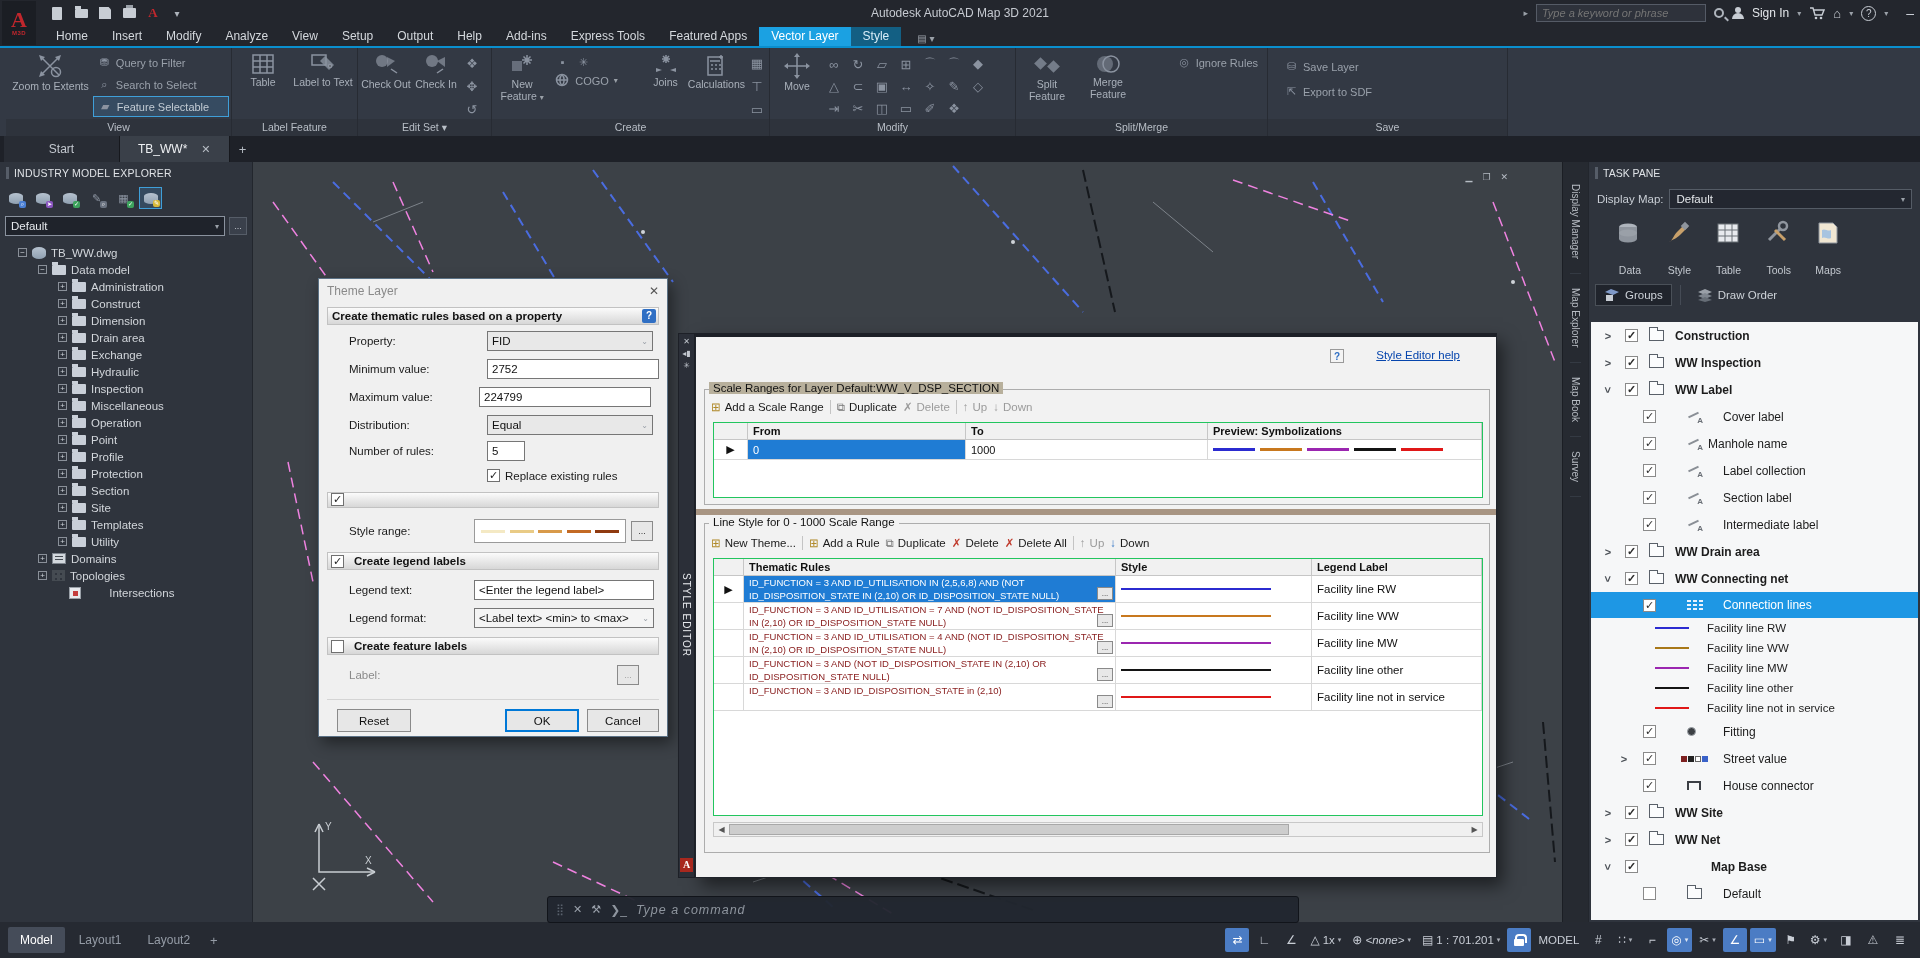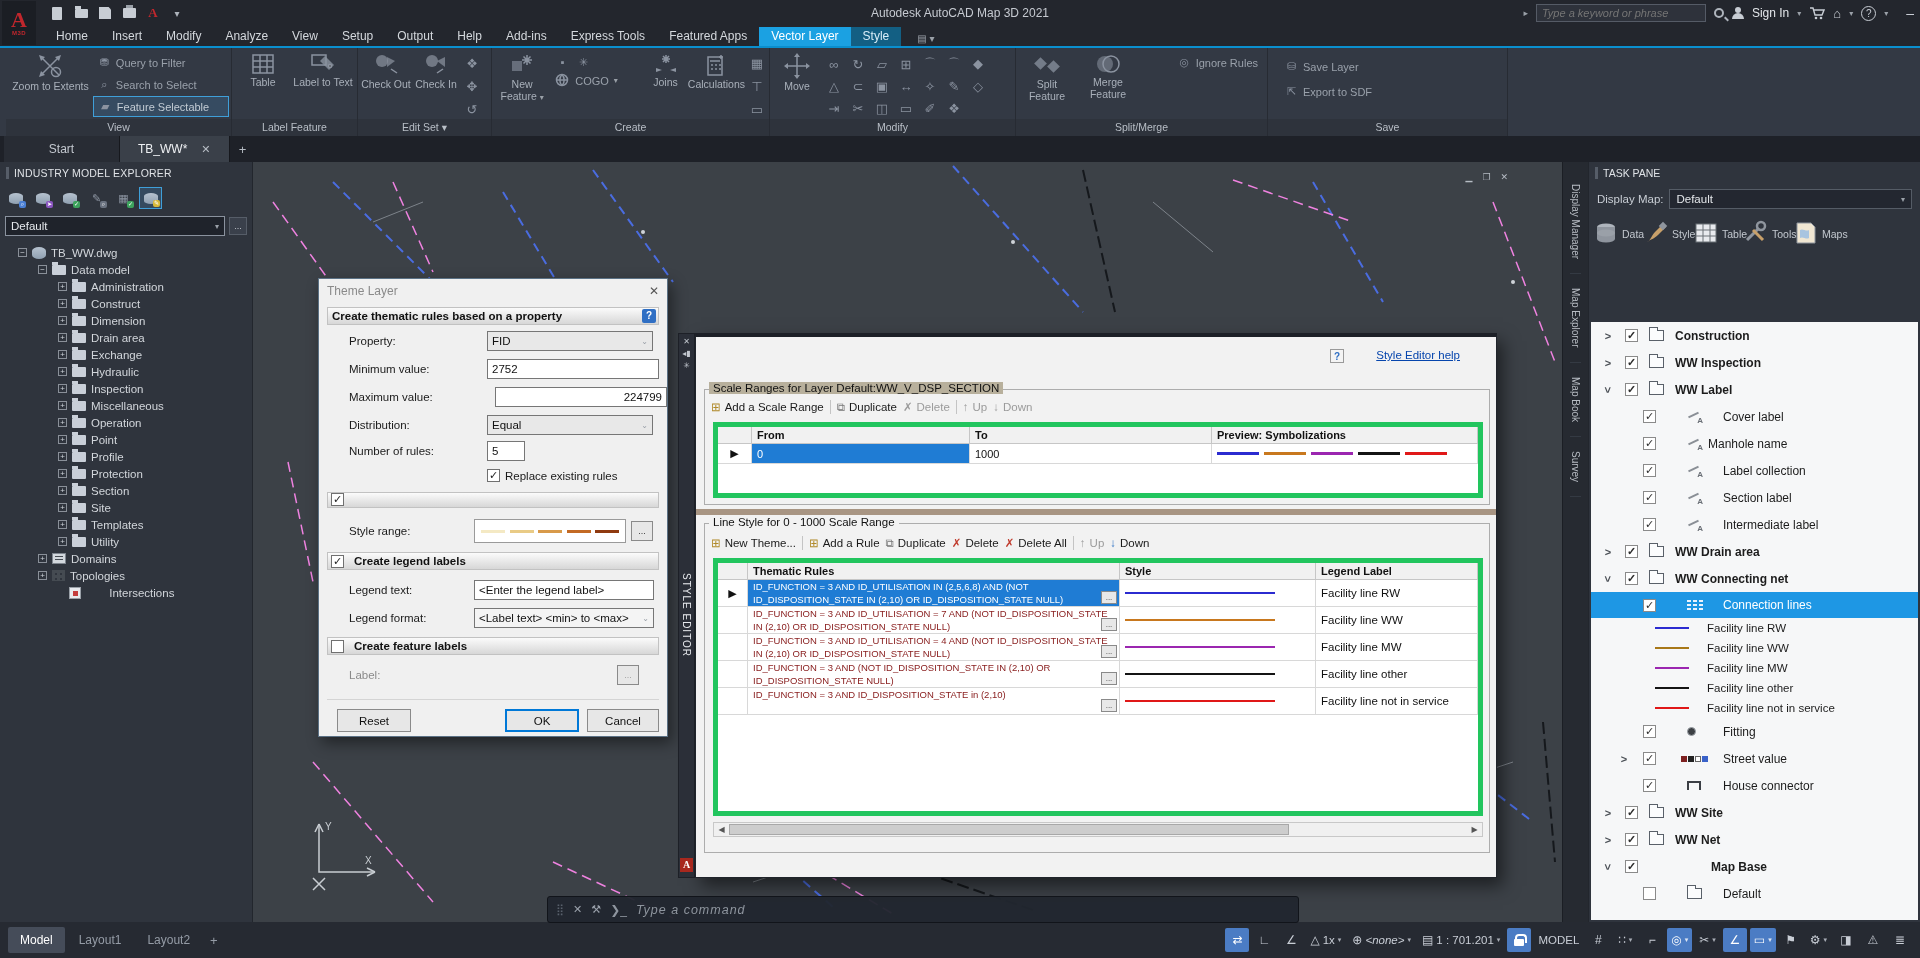--- a/index.html
+++ b/index.html
@@ -117,42 +117,42 @@
 .helpq{position:absolute;width:14px;height:14px;border:1px solid #9a9a9a;background:#f4f4f4;color:#2f6fc4;font-size:10px;font-weight:bold;text-align:center;line-height:13px}
 .helplink{position:absolute;color:#0645ad;text-decoration:underline;font-size:11.5px}
 .gbox{position:absolute;border:1px solid #adadad}
 .glegend{position:absolute;top:-8px;left:4px;font-size:11.5px;padding:0 4px;white-space:nowrap}
 .glegend.hl{background:#b8b09c;color:#111}
 .glegend.plain{background:#f2f2f2;color:#111}
 .setb{position:absolute;display:flex;align-items:center;gap:6px;font-size:11.5px;color:#1a1a1a}
 .tbi{display:flex;align-items:center;gap:4px;white-space:nowrap}
 .tbi.dis{color:#9b9b9b}
 .tsep{width:1px;height:14px;background:#c4c4c4}
-.stable{position:absolute;background:#fff;border:5px solid #22c55e;font-size:11px}
+.stable{position:absolute;background:#fff;border:1px solid #22c55e;font-size:11px}
 .sthead{display:flex;background:#f1f1f1;border-bottom:1px solid #c6c6c6;font-weight:bold;color:#111}
 .sthead>div{padding:2px 5px;border-right:1px solid #c6c6c6}
 .strow{display:flex;border-bottom:1px solid #d8d8d8}
 .stcell{border-right:1px solid #d8d8d8;display:flex;align-items:center;padding:0 5px;overflow:hidden}
 .marker{justify-content:center;color:#111}
 .selcell{background:#1f7cd4;color:#fff}
 .prevline{height:3px;flex:0 0 42px;margin-right:5px}
 .ruletxt{font-size:9.5px;line-height:12.5px;color:#8a2020;padding:1px 3px 1px 5px;position:relative;overflow:hidden}
 .ruletxt.sel{background:#1f7cd4;color:#fff}
 .editdots{position:absolute;right:2px;bottom:2px;width:16px;height:13px;background:#e8e8e8;border:1px solid #8a8a8a;font-size:8px;line-height:11px;text-align:center;color:#333}
 .lsample{height:2px;width:150px}
 .hscroll{position:absolute;height:15px;background:#f0f0f0;border:1px solid #c8c8c8;display:flex;align-items:center}
 .harr{width:15px;height:13px;font-size:8px;color:#555;text-align:center;line-height:13px}
 .hthumb{height:11px;background:#cdcdcd;border:1px solid #a8a8a8}
 
 .taskpane{left:1588px;top:162px;width:332px;height:760px;background:#2f343d;border-left:1px solid #22262d}
 .tphead{height:22px;display:flex;align-items:center;gap:5px;padding:8px 6px;color:#dfe2e6;font-size:10.5px}
 .tpmap{display:flex;align-items:center;gap:6px;padding:5px 8px;font-size:11.5px;color:#c9ced5}
 .tpfield{flex:1;height:20px;background:#232730;border:1px solid #555c66;color:#e4e7ea;display:flex;align-items:center;justify-content:space-between;padding:0 6px}
 .tptabs{display:flex;gap:2px;padding:6px 4px 4px}
-.tpt{width:48px;display:flex;flex-direction:row;align-items:center;gap:3px;color:#c3c8cf;font-size:10.5px}
+.tpt{width:48px;display:flex;flex-direction:column;align-items:flex-end;gap:16px;color:#c3c8cf;font-size:10.5px}
 .tpgrow{display:flex;align-items:center;gap:8px;padding:4px 6px 8px}
 .gbtn{display:flex;align-items:center;gap:5px;font-size:11.5px;color:#cdd2d8;padding:3px 8px}
 .gbtn.pressed{background:#20242c;border:1px solid #4a5058}
 .vsep{width:1px;height:20px;background:#454b55}
 .tptree{position:absolute;left:2px;right:2px;top:160px;bottom:2px;background:#f6f7f8;color:#1c1c1c;overflow:hidden}
 .tprow{display:flex;align-items:center;font-size:12px;color:#1c1c1c;position:relative}
 .tprow.grp{font-weight:bold}
 .tprow.sel{background:#1e97e4;color:#fff}
 .chev{position:absolute;color:#4a4f55;font-size:11px;font-weight:bold;width:10px;text-align:center}
 .chev.open{transform:rotate(90deg)}
@@ -690,21 +690,21 @@
     <div class="frow" style="left:30px;top:56px">Property:</div>
     <div class="dcombo" style="left:168px;top:52px;width:166px">
         <span>FID</span>
         <span class="ddarr">⌄</span>
       </div>
 
     <div class="frow" style="left:30px;top:84px">Minimum value:</div>
     <input class="din" style="left: 168px; top: 80px; width: 172px;" value="2752">
 
     <div class="frow" style="left:30px;top:112px">Maximum value:</div>
-    <input class="din" style="left: 176px; top: 108px; width: 172px; text-align: right;" value="224799">
+    <input class="din" style="left: 160px; top: 108px; width: 172px;" value="224799">
 
     <div class="frow" style="left:30px;top:140px">Distribution:</div>
     <div class="dcombo" style="left:168px;top:136px;width:166px">
         <span>Equal</span>
         <span class="ddarr">⌄</span>
       </div>
 
     <div class="frow" style="left:30px;top:166px">Number of rules:</div>
     <input class="din" style="left: 168px; top: 162px; width: 38px;" value="5">
 
@@ -952,20 +952,38 @@
           <span>Tools</span>
         </div>
         <div class="tpt">
           <span><svg width="26" height="26" viewBox="0 0 26 26">
               <path d="M4 3 h14 l4 4 v16 h-18 z" fill="#f0e6d2" stroke="#8f959e"></path>
               <path d="M7 10 c3-2 6 2 9 0 v8 c-3 2 -6-2 -9 0 z" fill="#a8c4e0"></path>
             </svg></span>
           <span>Maps</span>
         </div>
       </div>
+    <div class="tpgrow">
+      <div class="gbtn pressed">
+        <svg width="16" height="14" viewBox="0 0 16 14">
+            <path d="M1 4 l6-3 8 3 -6 3 z" fill="#7f99c8"></path>
+            <rect x="2" y="7" width="7" height="6" fill="#c8cdd4"></rect>
+          </svg>
+        <span>Groups</span>
+      </div>
+      <span class="vsep"></span>
+      <div class="gbtn">
+        <svg width="16" height="14" viewBox="0 0 16 14">
+            <path d="M1 4 l7-3 7 3 -7 3 z" fill="#9aa0a8"></path>
+            <path d="M1 8 l7-3 7 3 -7 3 z" fill="#7f868f"></path>
+            <path d="M1 12 l7-3 7 3 -7 2 z" fill="#666d76"></path>
+          </svg>
+        <span>Draw Order</span>
+      </div>
+    </div>
     <div class="tptree" id="tpTree">
         <div class="tprow grp" style="height: 27px;">
           <span class="chev" style="left: 12px;">&gt;</span>
           <span class="wchk" style="left: 34px;">✓</span>
           <span class="tpfold" style="left: 58px;"></span>
           <span style="position: absolute; left: 84px;">Construction</span>
         </div>
         <div class="tprow grp" style="height: 27px;">
           <span class="chev" style="left: 12px;">&gt;</span>
           <span class="wchk" style="left: 34px;">✓</span>

